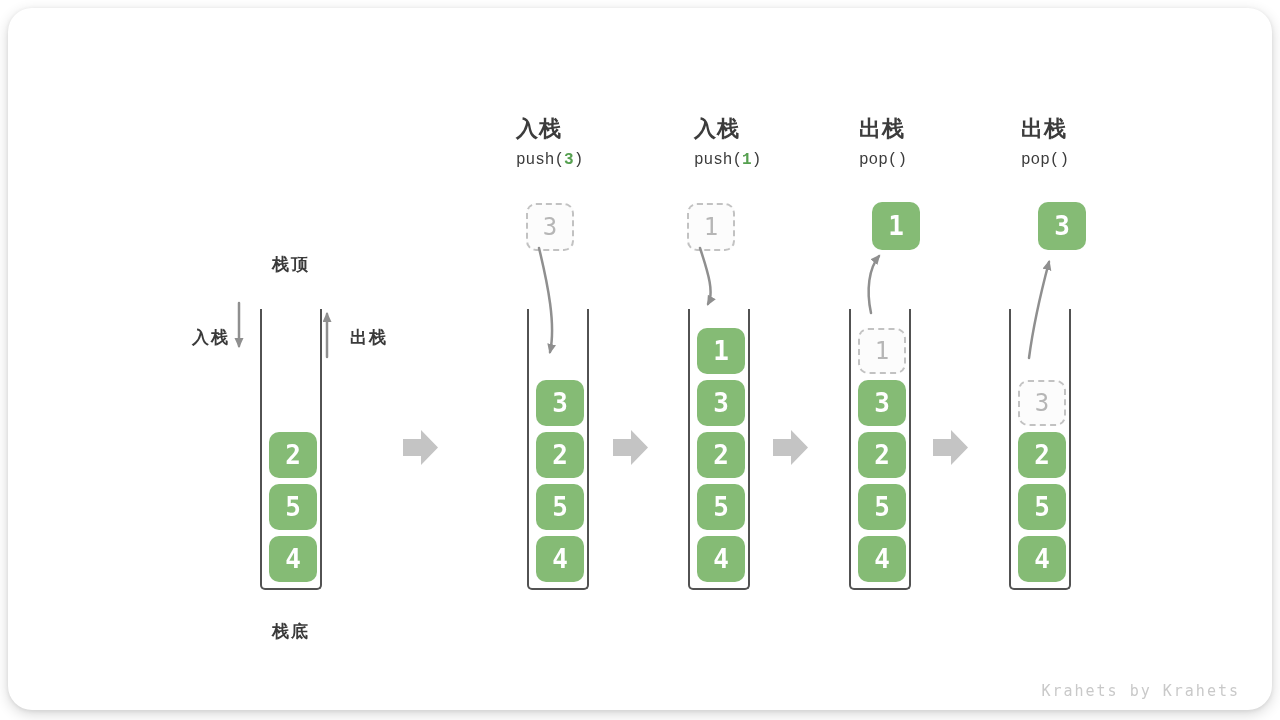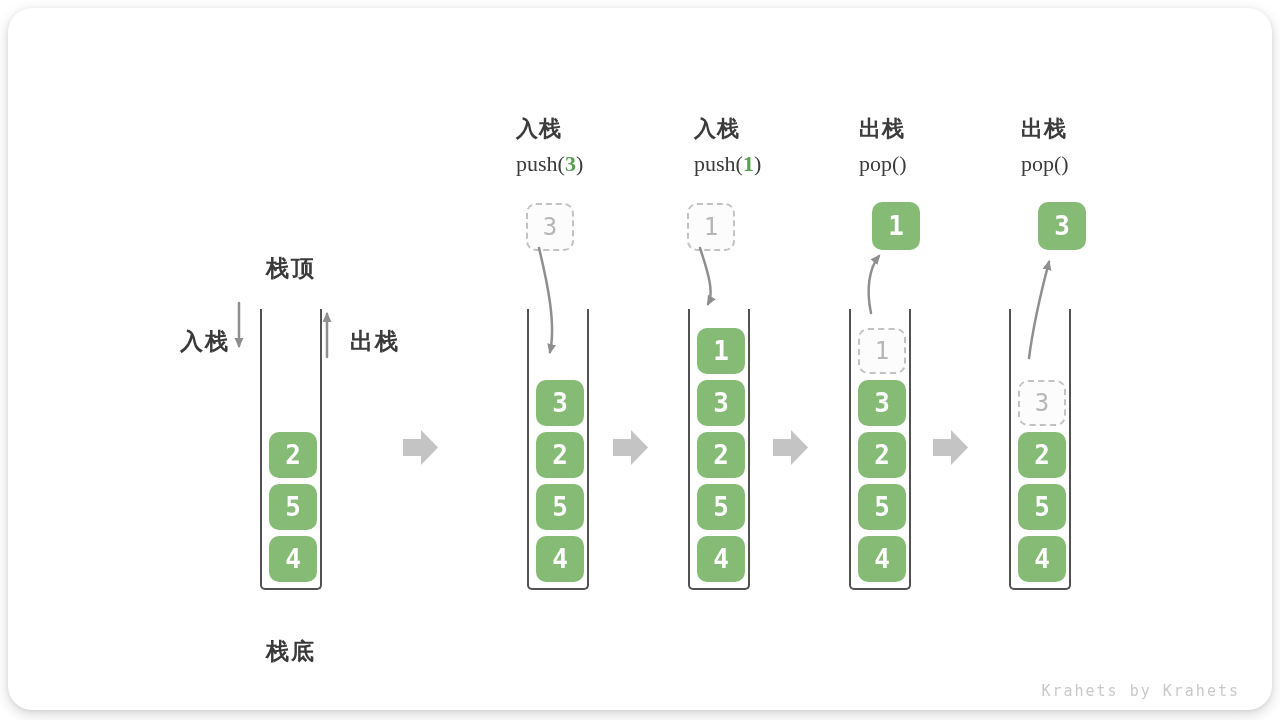--- a/index.html
+++ b/index.html
@@ -13,25 +13,25 @@
   .title-box { position:absolute; left:187px; top:111px; width:191px; height:57px;
                background:var(--title-bg,#e5e5e5); border-radius:6px;
                display:flex; align-items:center; justify-content:center;
                font-family:"DejaVu Sans Mono","Liberation Mono",monospace;
                font-weight:bold; font-size:25px; color:var(--text-dark,#3c3c3c);
                letter-spacing:1px; }
 
   .op-header { position:absolute; top:106px; }
   .op-name   { font-size:22px; font-weight:600; color:var(--text-dark,#3c3c3c);
                margin-bottom:7px; letter-spacing:1px; }
-  .op-code   { font-family:Liberation Serif, serif;
-               font-size:22px; color:var(--text-dark,#3c3c3c); }
+  .op-code   { font-family:Liberation Mono, monospace;
+               font-size:16px; color:var(--text-dark,#3c3c3c); }
   .op-code .arg { color:var(--code-green,#56a050); font-weight:bold; }
 
-  .side-label { position:absolute; font-size:23px; font-weight:700;
+  .side-label { position:absolute; font-size:17px; font-weight:700;
                 color:#3a3a3a; letter-spacing:2px; }
 
   .stack { position:absolute; top:301px; width:62px; height:281px;
            border-left:2px solid var(--wall-dark,#525252);
            border-right:2px solid var(--wall-dark,#525252);
            border-bottom:2px solid var(--wall-dark,#525252);
            border-radius:0 0 5px 5px; }
   .cell { position:absolute; left:7px; width:48px; height:46px; border-radius:10px;
           display:flex; align-items:center; justify-content:center;
           font-family:"DejaVu Sans Mono","Liberation Mono",monospace; }
@@ -76,21 +76,21 @@
   <div class="op-header" style="left:851px;">
     <div class="op-name">出栈</div>
     <div class="op-code"><span>pop(</span><span class="arg"></span><span>)</span></div>
   </div>
   <div class="op-header" style="left:1013px;">
     <div class="op-name">出栈</div>
     <div class="op-code"><span>pop(</span><span class="arg"></span><span>)</span></div>
   </div>
 
   <div class="side-label" style="left:233px; top:245px; width:100px; text-align:center;">栈顶</div>
-  <div class="side-label" style="left:233px; top:628px; width:100px; text-align:center;">栈底</div>
+  <div class="side-label" style="left:233px; top:612px; width:100px; text-align:center;">栈底</div>
   <div class="side-label" style="left:160px; top:318px; width:62px; text-align:right;">入栈</div>
   <div class="side-label" style="left:342px; top:318px; width:62px; text-align:left;">出栈</div>
 
   <div class="float dashed" style="left:518px;">
     <span>3</span>
   </div>
   <div class="float dashed" style="left:679px;">
     <span>1</span>
   </div>
   <div class="float solid" style="left:864px;">

